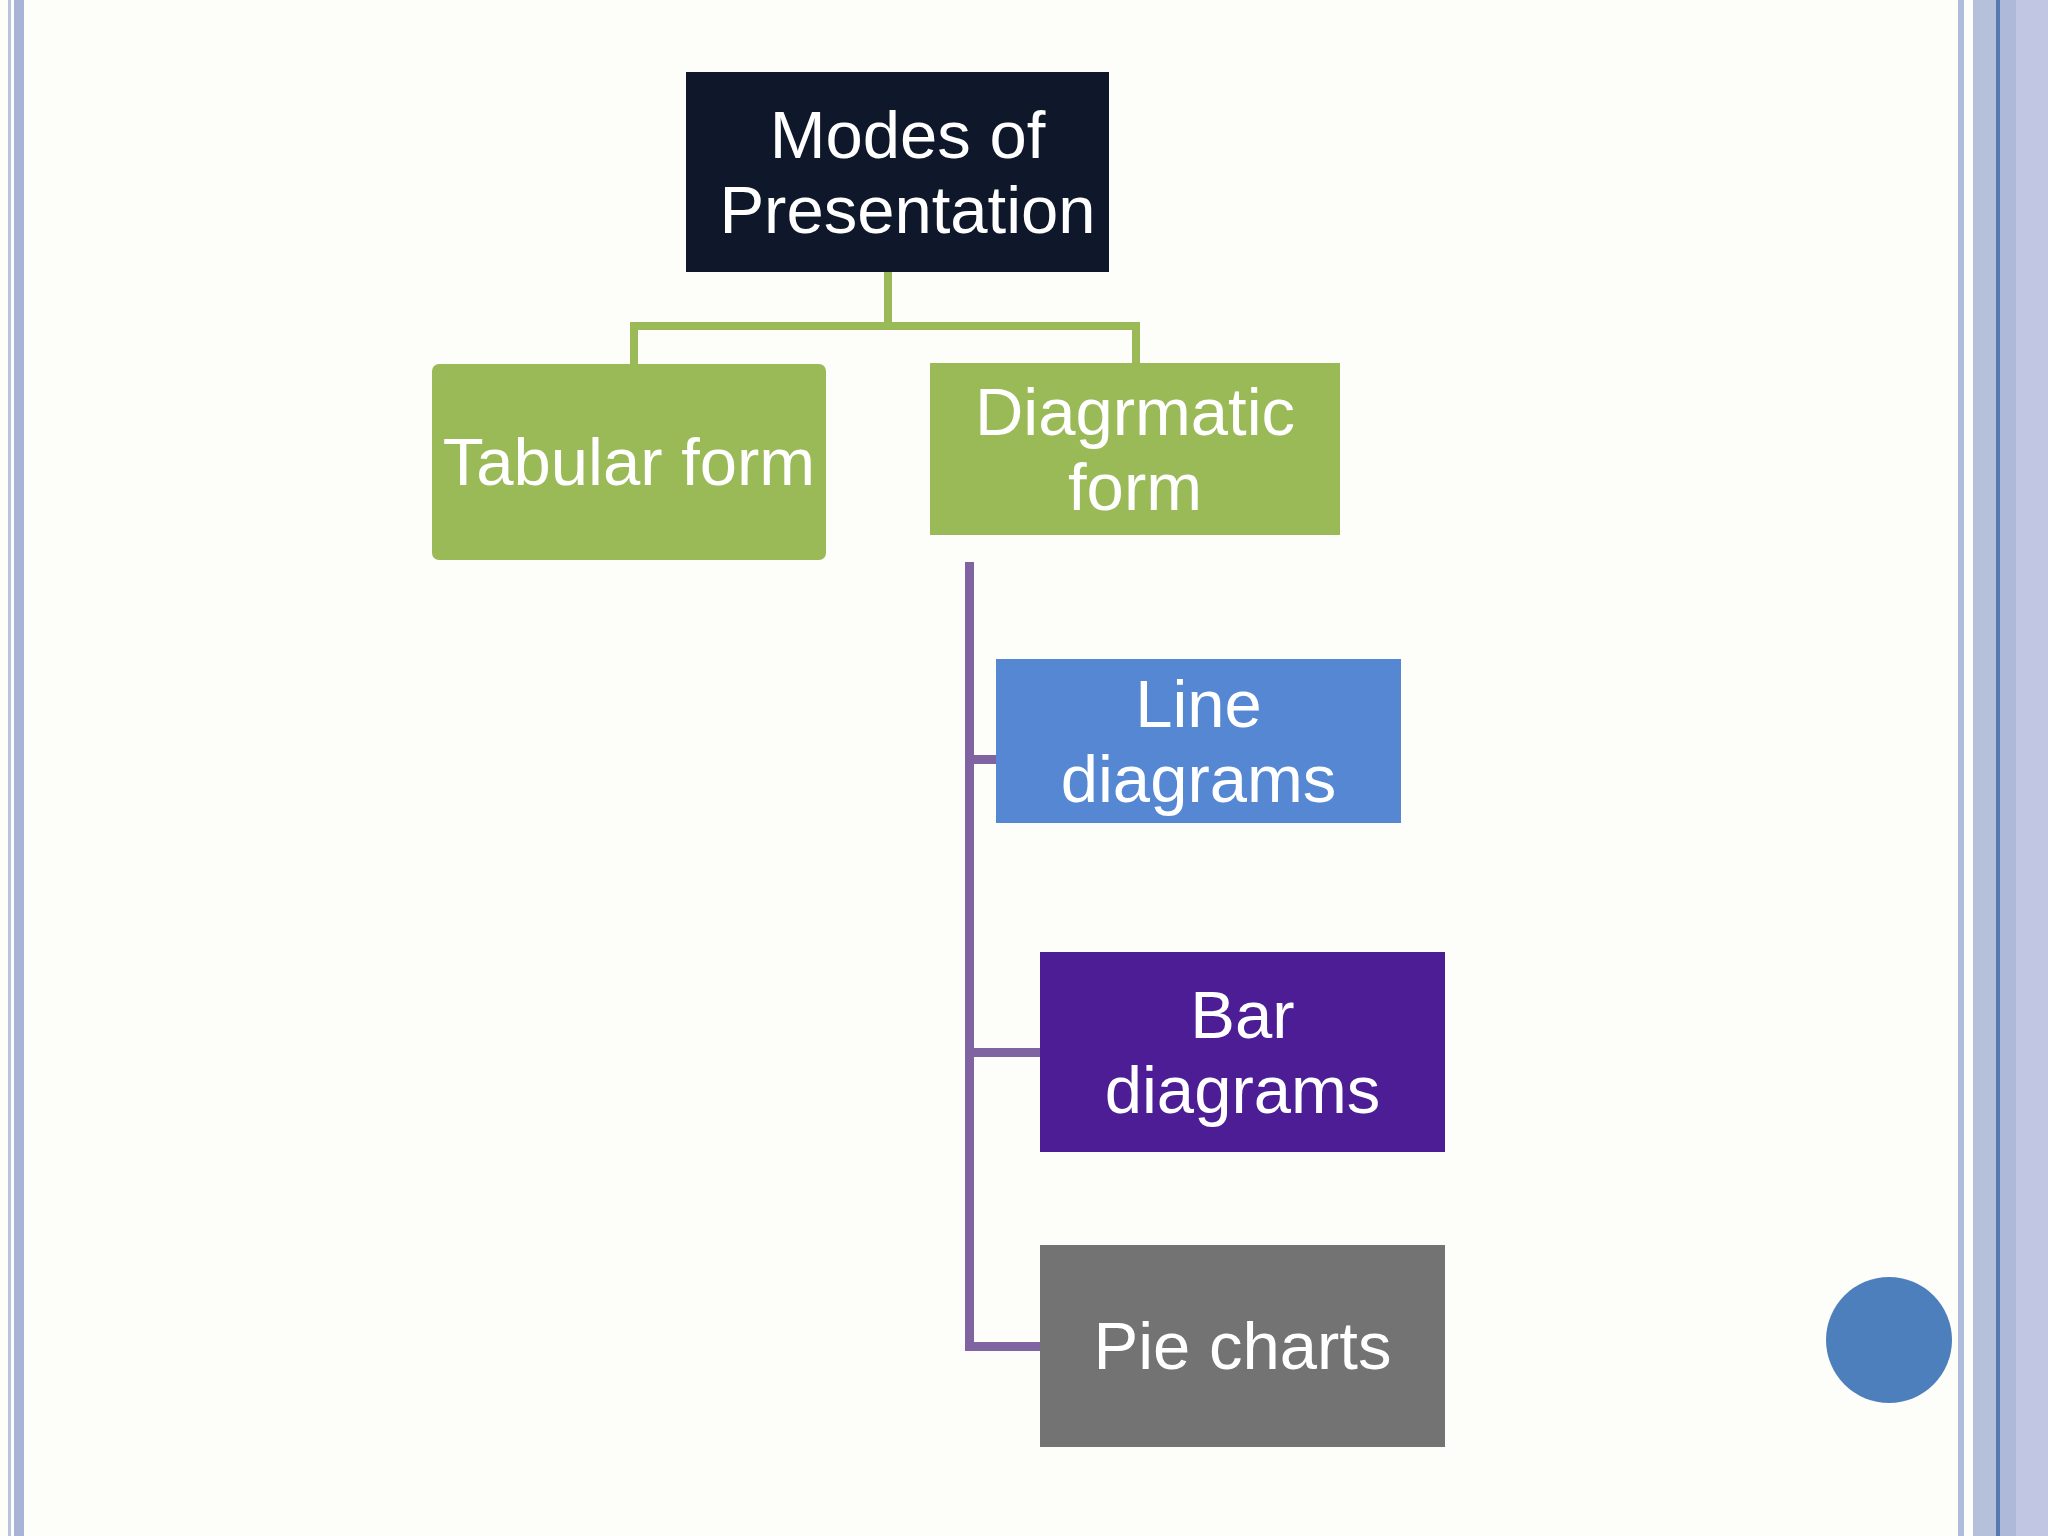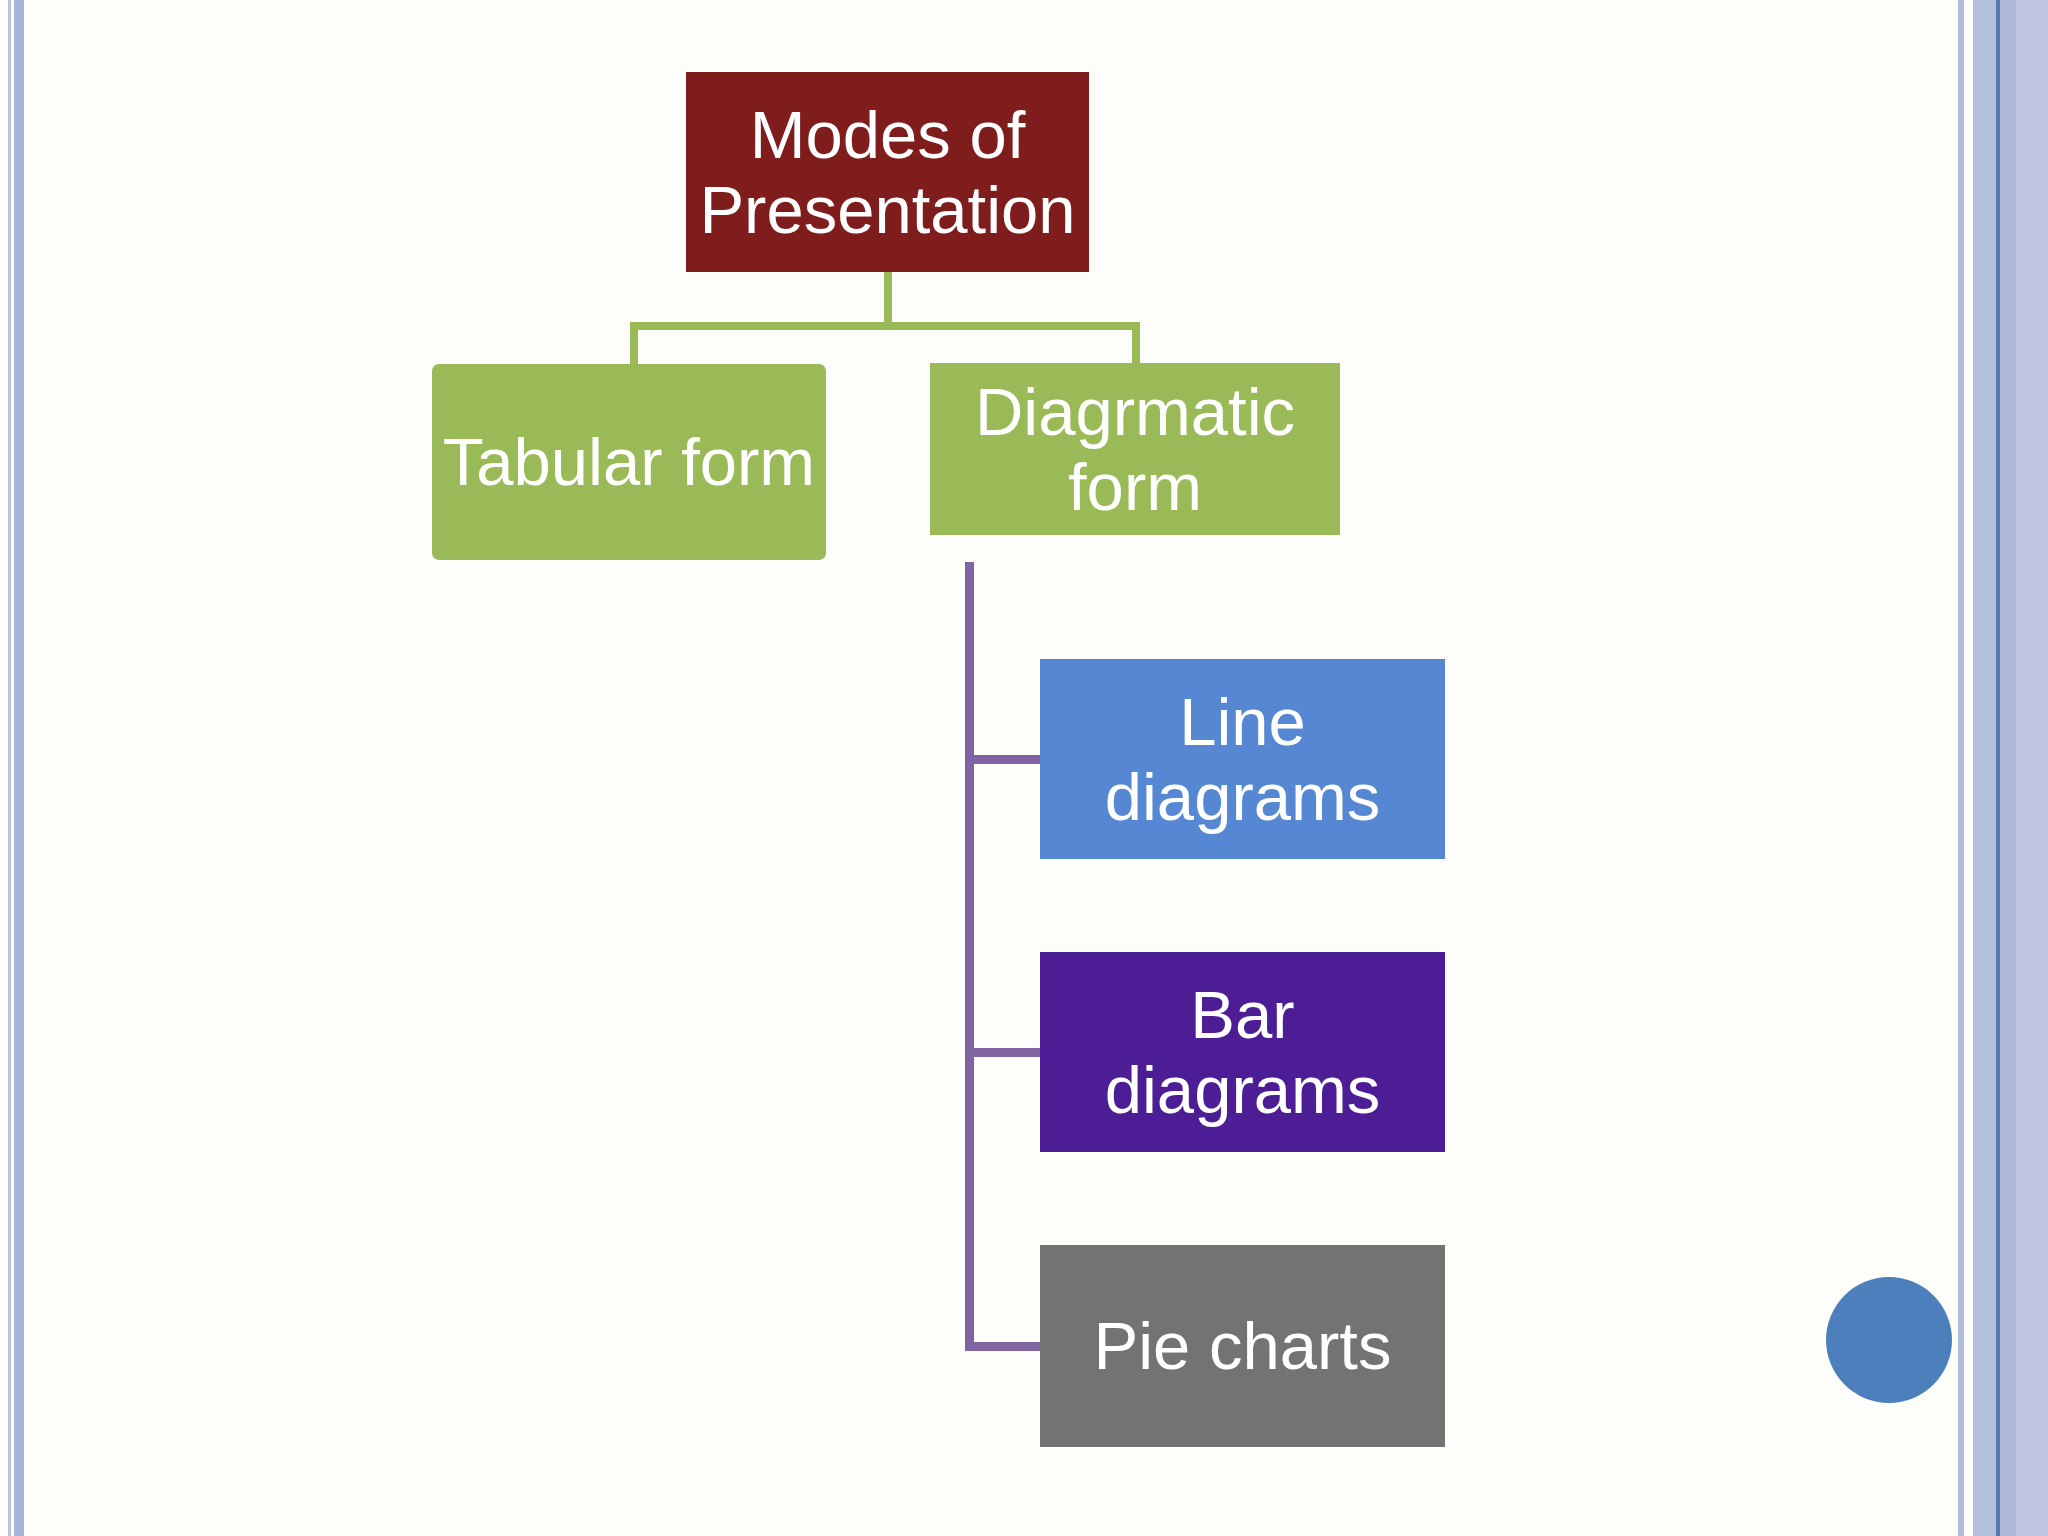--- a/index.html
+++ b/index.html
@@ -33,21 +33,21 @@
     text-align: center;
     color: #ffffff;
     font-size: 67px;
     line-height: 1.12;
   }
   .node-line { display: block; white-space: nowrap; }
 
   .node-root       { left: 686px;  top: 72px;   width: 403px; height: 200px; }
   .node-tabular    { left: 432px;  top: 364px;  width: 394px; height: 196px; }
   .node-diagrmatic { left: 930px;  top: 363px;  width: 410px; height: 172px; }
-  .node-linediag   { left: 1040px; top: 659px;  width: 405px; height: 200px; }
+  .node-linediag   { left: 996px; top: 659px;  width: 405px; height: 164px; }
   .node-bardiag    { left: 1040px; top: 952px;  width: 405px; height: 200px; }
   .node-piecharts  { left: 1040px; top: 1245px; width: 405px; height: 202px; }
 
   
   .conn { position: absolute; }
   .conn-root-stem   { left: 884px;  top: 272px;  width: 8px;   height: 54px; }
   .conn-root-bar    { left: 630px;  top: 322px;  width: 510px; height: 8px;  }
   .conn-drop-left   { left: 630px;  top: 322px;  width: 8px;   height: 42px; }
   .conn-drop-right  { left: 1132px; top: 322px;  width: 8px;   height: 41px; }
 
@@ -82,21 +82,21 @@
   <div class="conn conn-root-stem" style="background: rgb(154, 186, 88);"></div>
   <div class="conn conn-root-bar" style="background: rgb(154, 186, 88);"></div>
   <div class="conn conn-drop-left" style="background: rgb(154, 186, 88);"></div>
   <div class="conn conn-drop-right" style="background: rgb(154, 186, 88);"></div>
 
   <div class="conn conn-sub-trunk" style="background: rgb(128, 100, 162);"></div>
   <div class="conn conn-stub-line" style="background: rgb(128, 100, 162);"></div>
   <div class="conn conn-stub-bar" style="background: rgb(128, 100, 162);"></div>
   <div class="conn conn-stub-pie" style="background: rgb(128, 100, 162);"></div>
 
-  <div class="node node-root" style="background: #7f1d1d;">
+  <div class="node node-root" style="background: #0f172a; padding-left: 20px;">
     <span class="node-line">Modes of</span>
     <span class="node-line">Presentation</span>
   </div>
 
   <div class="node node-tabular" style="background: rgb(154, 186, 88); border-radius: 7px;">
     <span class="node-line">Tabular form</span>
   </div>
 
   <div class="node node-diagrmatic" style="background: rgb(154, 186, 88);">
     <span class="node-line">Diagrmatic</span>

